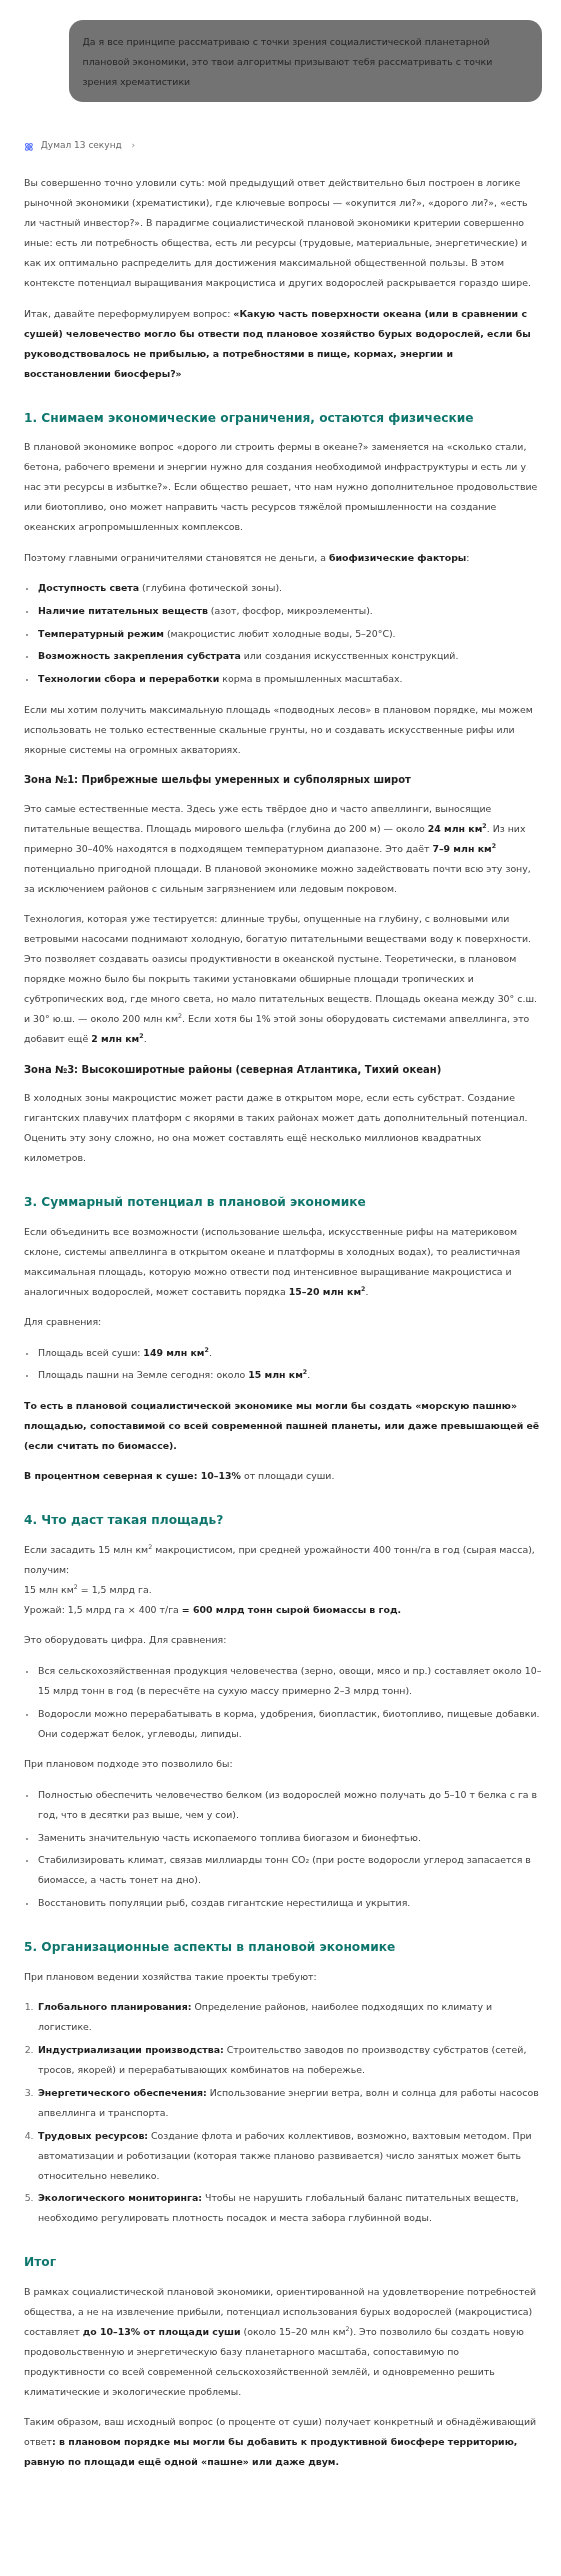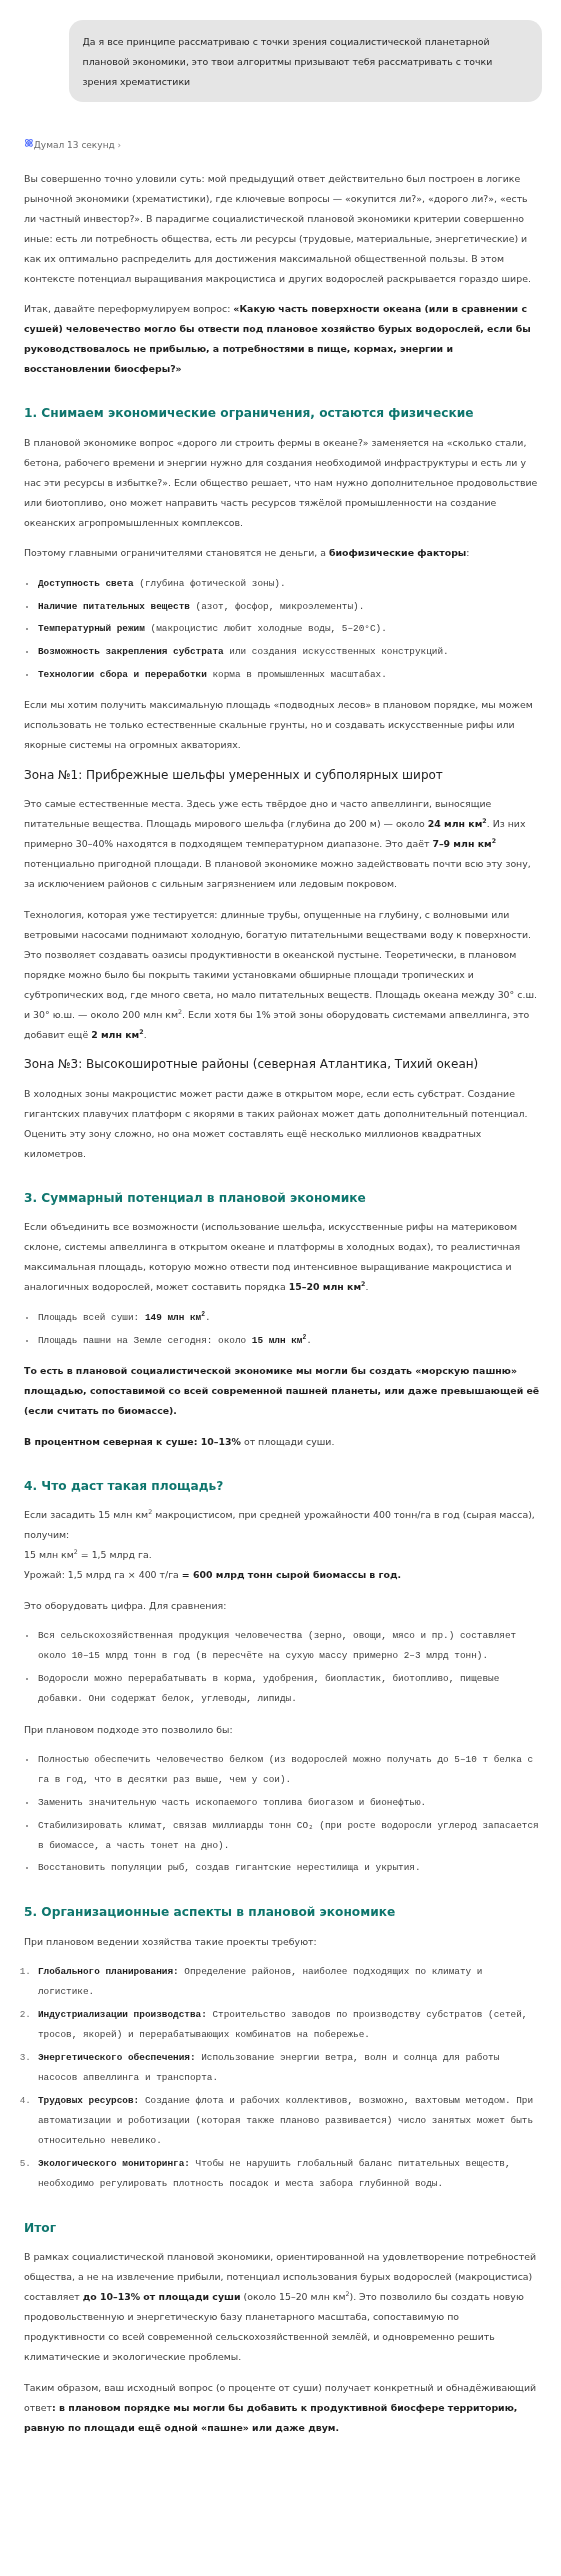--- a/index.html
+++ b/index.html
@@ -8,46 +8,46 @@
     width: 561px;
     font-family: "DejaVu Sans", "Liberation Sans", sans-serif;
     color: #404040;
     font-size: 9.4px;
     line-height: 20px;
   }
   .page { padding: 0 19.5px 28px 24px; }
   .user-row { display: flex; justify-content: flex-end; padding-top: 20px; }
   .user-bubble {
     width: 473px;
-    background: #e5e5e5;
+    background: #737373;
     border-radius: 14px;
     padding: 12px 14px 9.8px 14px;
     color: #262626;
     font-size: 9.4px;
     line-height: 20px;
   }
   .thinking {
-    display: inline-flex; align-items: flex-start; gap: 0;
+    display: inline-flex; align-items: flex-end; gap: 7px;
     margin-top: 36px; margin-left: 0;
     color: #6b6b6b; font-size: 9px; cursor: pointer; line-height: 14px;
   }
   .thinking .atom { width: 9.8px; height: 9.8px; display: inline-block; }
   .thinking .chev { font-size: 9px; color: #8a8a8a; margin-left: 2.8px; }
   .answer { margin-top: 14px; }
   p { margin: 0 0 10.5px 0; }
   b, strong { color: #1f1f1f; font-weight: 700; }
   h3 {
     font-size: 12.2px; color: #0f766e; font-weight: 700;
     margin: 25px 0 9px 0; line-height: 19.5px;
   }
   h4 {
-    font-size: 12px; color: #1f1f1f; font-weight: 400;
+    font-size: 10px; color: #1f1f1f; font-weight: 700;
     margin: 2.8px 0 9px 0; line-height: 19.5px;
   }
-  ul, ol { margin: 0 0 10.5px 0; padding-left: 12.6px; font-family: Liberation Mono, monospace; }
+  ul, ol { margin: 0 0 10.5px 0; padding-left: 12.6px; }
   li { margin: 0 0 2.8px 0; padding-left: 1.4px; }
   ul li::marker { color: #777; font-size: 7.7px; }
   ol li::marker { color: #6b6b6b; }
   sup { font-size: 6.3px; line-height: 0; vertical-align: super; }
 </style>
 </head>
 <body>
 
 <div class="page">
 
@@ -88,20 +88,21 @@
     <h4>Зона №1: Прибрежные шельфы умеренных и субполярных широт</h4>
     <p><span>Это самые естественные места. Здесь уже есть твёрдое дно и часто апвеллинги, выносящие питательные вещества. Площадь мирового шельфа (глубина до 200 м) — около </span><b><span>24 млн км</span><sup>2</sup></b><span>. Из них примерно 30–40% находятся в подходящем температурном диапазоне. Это даёт </span><b><span>7–9 млн км</span><sup>2</sup></b><span> потенциально пригодной площади. В плановой экономике можно задействовать почти всю эту зону, за исключением районов с сильным загрязнением или ледовым покровом.</span></p>
 
     <p><span>Технология, которая уже тестируется: длинные трубы, опущенные на глубину, с волновыми или ветровыми насосами поднимают холодную, богатую питательными веществами воду к поверхности. Это позволяет создавать оазисы продуктивности в океанской пустыне. Теоретически, в плановом порядке можно было бы покрыть такими установками обширные площади тропических и субтропических вод, где много света, но мало питательных веществ. Площадь океана между 30° с.ш. и 30° ю.ш. — около 200 млн км</span><sup>2</sup><span>. Если хотя бы 1% этой зоны оборудовать системами апвеллинга, это добавит ещё </span><b><span>2 млн км</span><sup>2</sup></b><span>.</span></p>
 
     <h4>Зона №3: Высокоширотные районы (северная Атлантика, Тихий океан)</h4>
     <p>В холодных зоны макроцистис может расти даже в открытом море, если есть субстрат. Создание гигантских плавучих платформ с якорями в таких районах может дать дополнительный потенциал. Оценить эту зону сложно, но она может составлять ещё несколько миллионов квадратных километров.</p>
 
     <h3>3. Суммарный потенциал в плановой экономике</h3>
     <p><span>Если объединить все возможности (использование шельфа, искусственные рифы на материковом склоне, системы апвеллинга в открытом океане и платформы в холодных водах), то реалистичная максимальная площадь, которую можно отвести под интенсивное выращивание макроцистиса и аналогичных водорослей, может составить порядка </span><b><span>15–20 млн км</span><sup>2</sup></b><span>.</span></p>
+    <p>Для сравнения:</p>
     <ul>
       <li><span>Площадь всей суши: </span><b><span>149 млн км</span><sup>2</sup></b>.</li>
       <li><span>Площадь пашни на Земле сегодня: около </span><b><span>15 млн км</span><sup>2</sup></b>.</li>
     </ul>
     <p><b>То есть в плановой социалистической экономике мы могли бы создать «морскую пашню» площадью, сопоставимой со всей современной пашней планеты, или даже превышающей её (если считать по биомассе).</b></p>
     <p><b>В процентном северная к суше: </b><b>10–13%</b><span> от площади суши.</span></p>
 
     <h3>4. Что даст такая площадь?</h3>
     <p><span>Если засадить 15 млн км</span><sup>2</sup><span> макроцистисом, при средней урожайности 400 тонн/га в год (сырая масса), получим:</span><br><span>15 млн км</span><sup>2</sup><span> = 1,5 млрд га.</span><br><span>Урожай: 1,5 млрд га × 400 т/га </span><b>= 600 млрд тонн сырой биомассы в год.</b></p>
     <p>Это оборудовать цифра. Для сравнения:</p>

